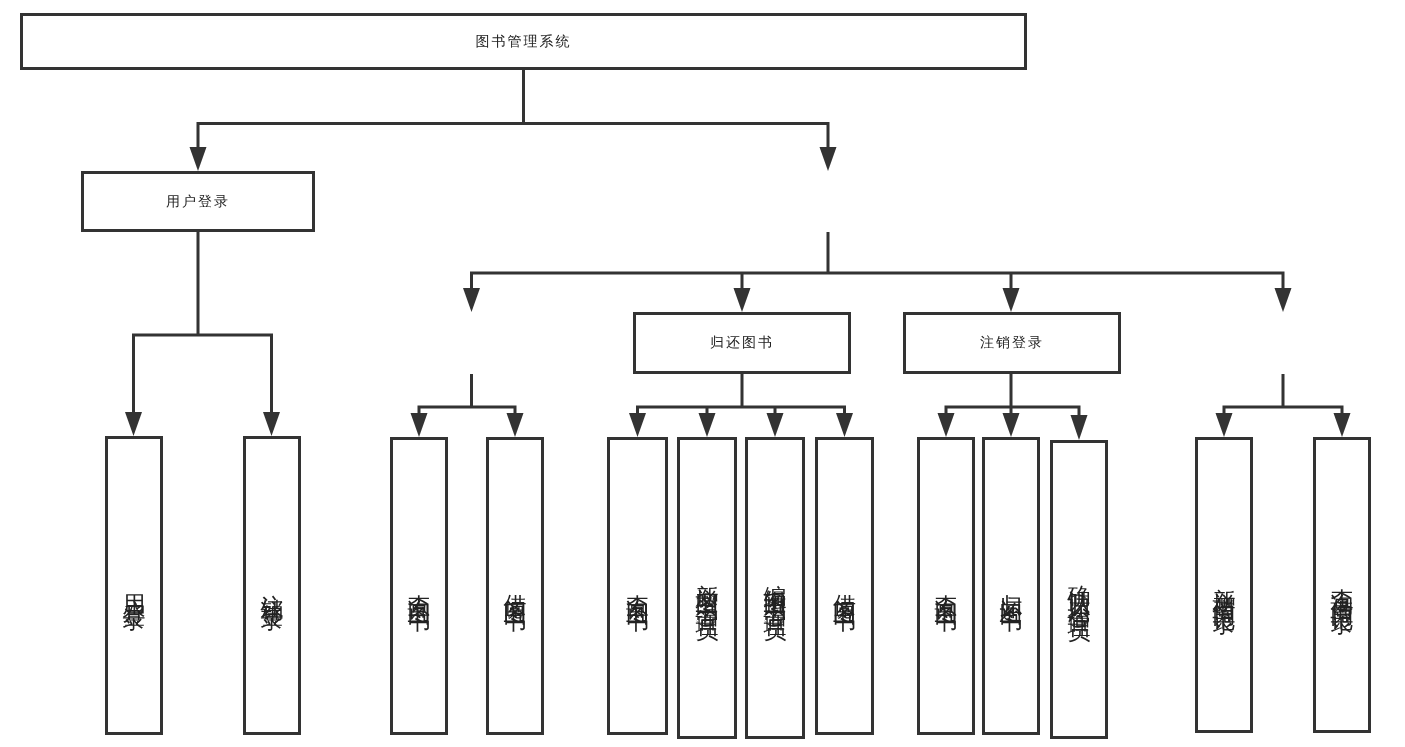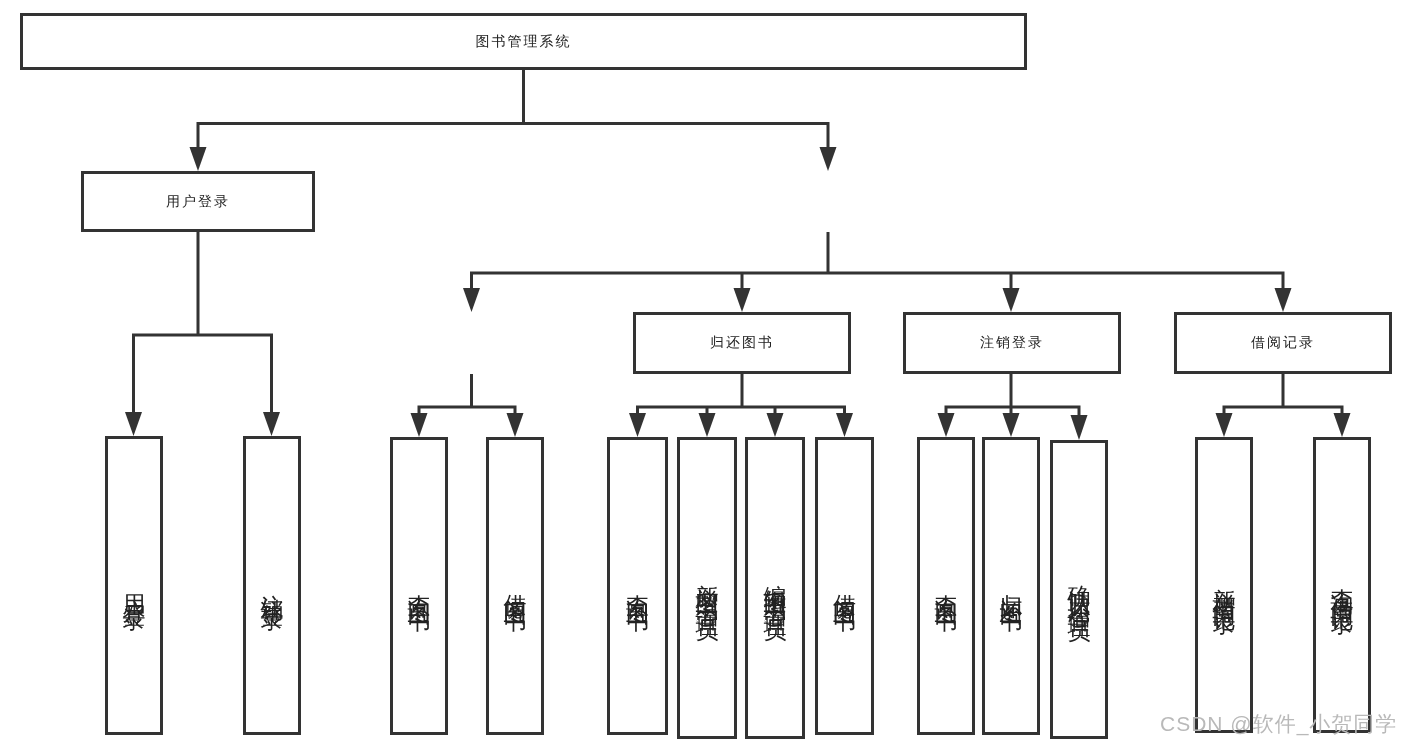--- a/index.html
+++ b/index.html
@@ -103,23 +103,20 @@
   <div class="box" style="left:81px;top:171px;width:234px;height:61px">
     <span class="lbl">用户登录</span>
   </div>
 
   <div class="box" style="left:633px;top:312px;width:218px;height:62px">
     <span class="lbl">归还图书</span>
   </div>
   <div class="box" style="left:903px;top:312px;width:218px;height:62px">
     <span class="lbl">注销登录</span>
   </div>
-  <div class="box" style="left:1174px;top:312px;width:218px;height:62px">
-    <span class="lbl">借阅记录</span>
-  </div>
 
   <div class="box v" style="left:105px;top:436px;width:58px;height:299px">
     <span class="lbl">用户登录</span>
   </div>
   <div class="box v" style="left:243px;top:436px;width:58px;height:299px">
     <span class="lbl">注销登录</span>
   </div>
 
   <div class="box v" style="left:390px;top:437px;width:58px;height:298px">
     <span class="lbl">查询图书</span>
@@ -151,15 +148,14 @@
     <span class="lbl">确认归还（管理员）</span>
   </div>
 
   <div class="box v" style="left:1195px;top:437px;width:58px;height:296px">
     <span class="lbl">新增借阅记录</span>
   </div>
   <div class="box v" style="left:1313px;top:437px;width:58px;height:296px">
     <span class="lbl">查询借阅记录</span>
   </div>
 
-  <div id="watermark">CSDN @软件_小贺同学</div>
 
 </div>
 
 </body></html>

